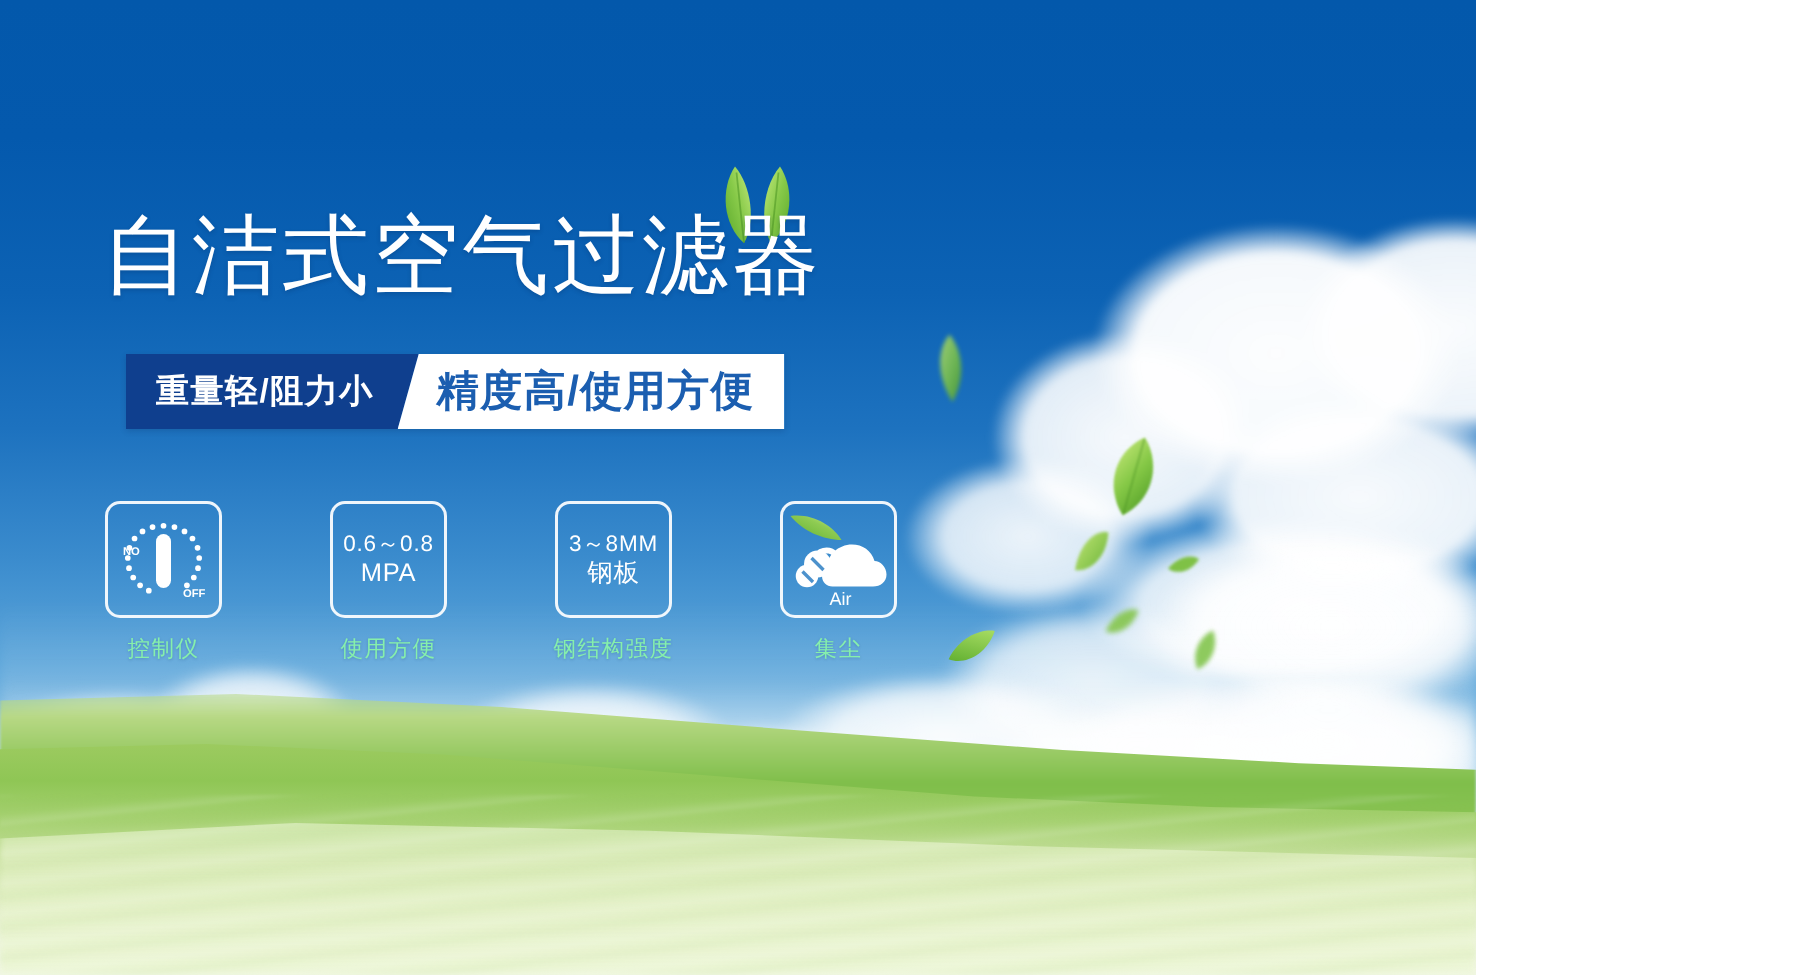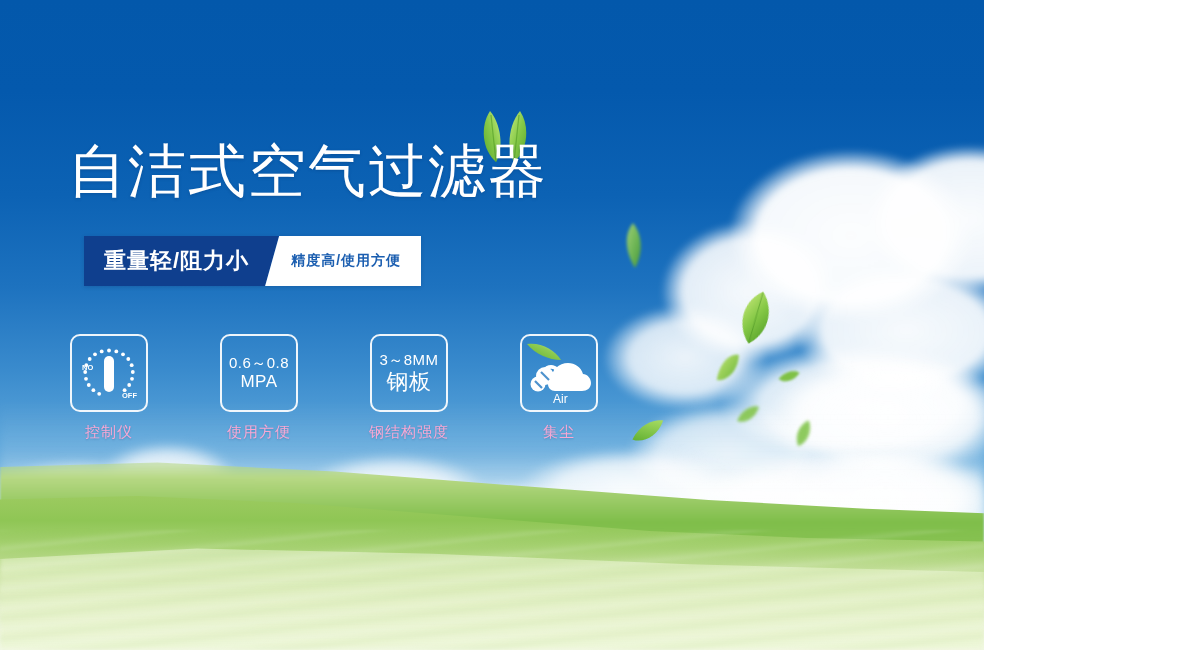--- a/index.html
+++ b/index.html
@@ -111,35 +111,35 @@
     box-shadow:0 1px 4px rgba(0,30,70,.18);
   }
   .sub-left{
     background:#0f3f8e;color:#fff;display:flex;align-items:center;justify-content:center;
     padding:0 18px 0 20px;font-size:22px;font-weight:700;letter-spacing:1px;
     clip-path:polygon(0 0, 100% 0, calc(100% - 14px) 100%, 0 100%);
     padding-right:30px;
   }
   .sub-right{
     background:#ffffff;color:#1b5eb0;display:flex;align-items:center;justify-content:center;
-    padding:0 20px 0 26px;font-size:14px;font-weight:700;letter-spacing:1px;
+    padding:0 20px 0 26px;font-size:28px;font-weight:700;letter-spacing:1px;
     margin-left:-14px;
     clip-path:polygon(14px 0, 100% 0, 100% 100%, 0 100%);
   }
   
   .iconrow{position:absolute;left:70px;top:334px;display:flex;gap:72px;}
   .iconcell{width:78px;display:flex;flex-direction:column;align-items:center;}
   .iconbox{
     width:78px;height:78px;border:2px solid rgba(255,255,255,.92);border-radius:10px;
     display:flex;align-items:center;justify-content:center;position:relative;
     color:#fff;text-align:center;
   }
   .iconbox .txt{font-size:15px;line-height:1.18;font-weight:400;letter-spacing:.5px;}
   .iconlabel{
-    margin-top:11px;font-size:15px;color:#f9a8d4;white-space:nowrap;letter-spacing:1px;
+    margin-top:11px;font-size:15px;color:#86efac;white-space:nowrap;letter-spacing:1px;
     text-shadow:0 1px 2px rgba(0,40,90,.22);
   }
   
   .leaf{position:absolute;pointer-events:none;}
   
   .banner ::selection{background:rgba(255,255,255,.3);}
 </style>
 </head>
 <body>
 
@@ -297,21 +297,21 @@
         </div>
       </div>
       <div class="iconlabel">使用方便</div>
     </div>
 
 
     <div class="iconcell">
       <div class="iconbox">
         <div class="txt">
           <div>3～8MM</div>
-            <div style="font-size:22px;">钢板</div>
+            <div style="font-size:17px;">钢板</div>
         </div>
       </div>
       <div class="iconlabel">钢结构强度</div>
     </div>
 
     <div class="iconcell">
       <div class="iconbox">
         <svg width="68" height="66" viewBox="0 0 68 66" style="overflow:visible;">
           <defs>
               <linearGradient id="icleaf" x1="0" y1="1" x2="1" y2="0">

